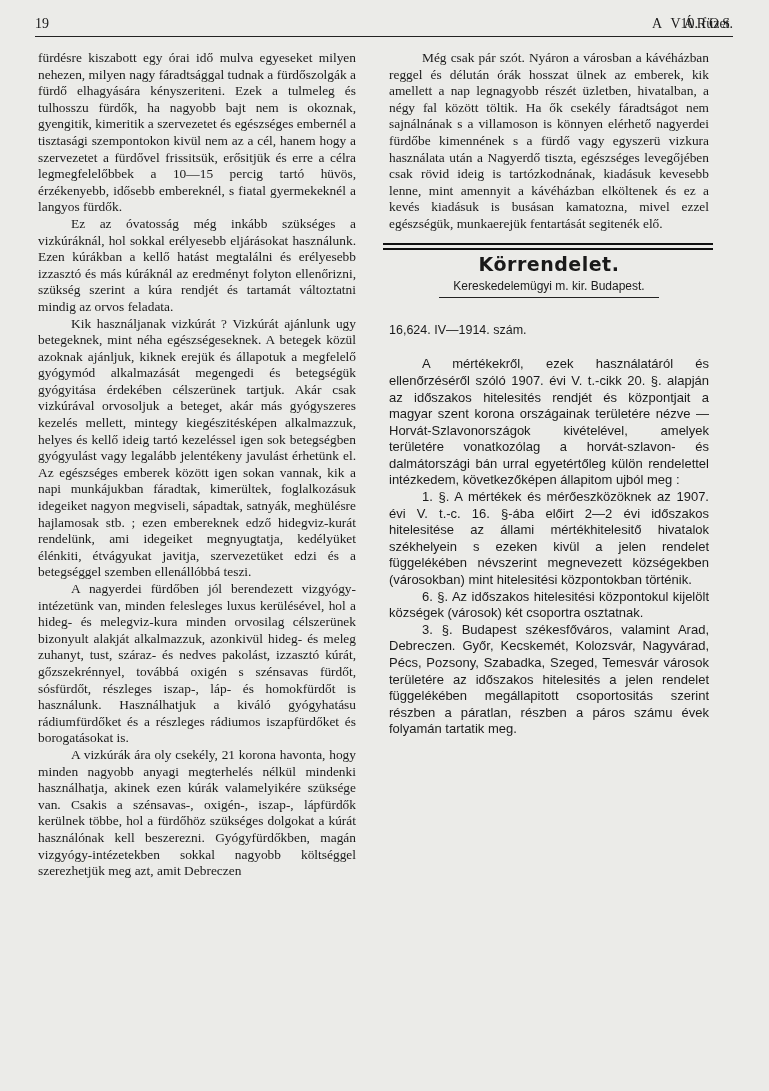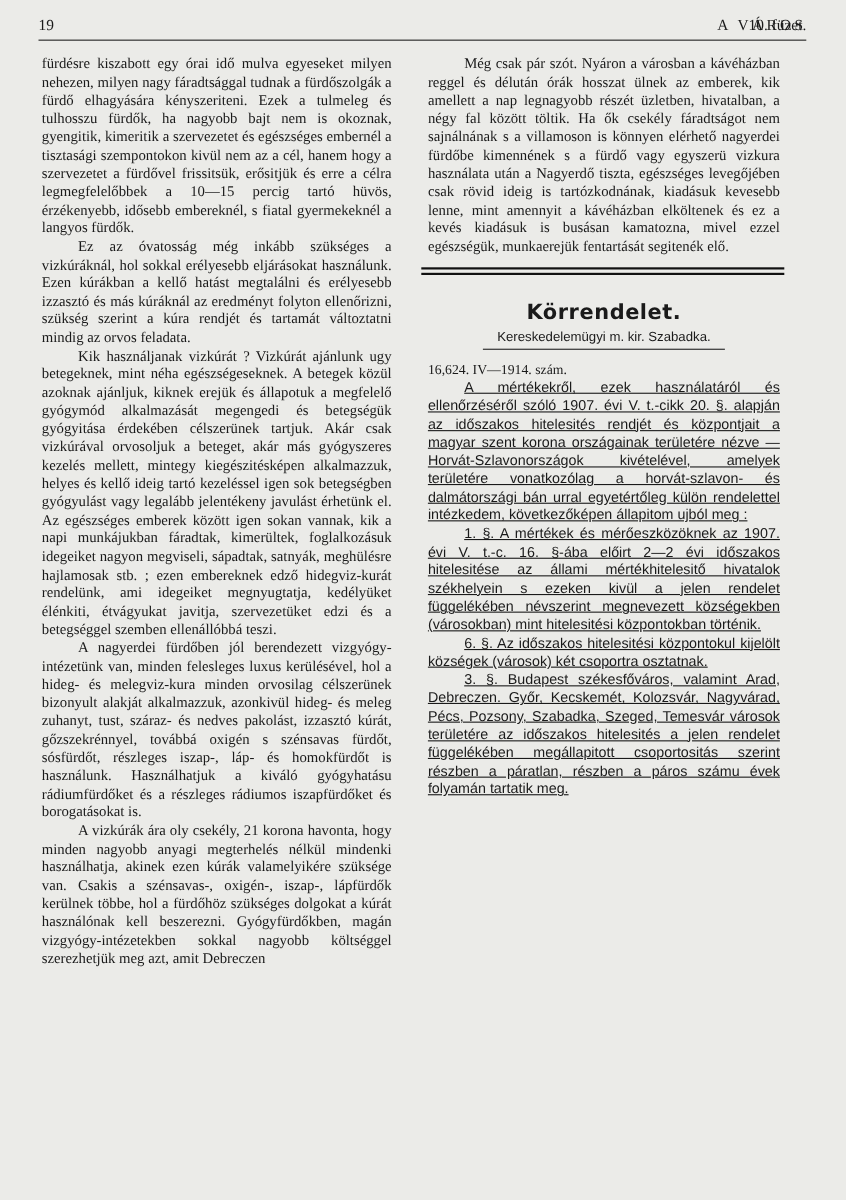--- a/index.html
+++ b/index.html
@@ -26,35 +26,35 @@
     font-family: "Liberation Serif", serif;
   }
   .col-left { left: 38px; width: 318px; }
   .col-right { left: 389px; width: 320px; }
   .col p { margin: 0; text-indent: 0; }
   .col p.ind { text-indent: 33px; }
   .double-rule { margin: 10px 0 0 -6px; width: 330px; }
   .double-rule div { height: 2px; background: #111; }
   .double-rule div + div { margin-top: 3px; }
   .dec-title {
-    margin-top: 26px; text-align: center;
+    margin-top: 6px; text-align: center;
     font-family: "DejaVu Sans", sans-serif; font-weight: bold;
     font-size: 19px; letter-spacing: 0.5px;
   }
   .dec-sub {
     margin: 6px auto 0; width: 220px; text-align: center;
     font-size: 12px; border-bottom: 1px solid #222; padding-bottom: 2px;
     font-family: "Liberation Sans", sans-serif;
   }
-  .dec-num { margin-top: 10px; font-size: 12.5px; font-family: Liberation Serif, serif; }
+  .dec-num { margin-top: 24px; font-size: 12.5px; font-family: Liberation Sans, sans-serif; }
   .dec-heading {
     margin-top: 6px; font-weight: bold; text-align: justify;
     text-align-last: center; font-size: 13.6px; line-height: 16.5px;
   }
-  .dec-body { margin-top: 0; font-family: "Liberation Sans", sans-serif; font-size: 13px; text-decoration: underline; }
+  .dec-body { margin-top: 18px; font-family: "Liberation Sans", sans-serif; font-size: 13px; }
 </style>
 </head>
 <body>
 
 <div class="header">
   <span class="hdr-left">19</span>
   <span class="hdr-center">A VÁROS</span>
   <span class="hdr-right">10. füzet.</span>
 </div>
 
@@ -68,21 +68,21 @@
 
 <div class="col col-right">
   <p class="ind">Még csak pár szót. Nyáron a városban a kávéházban reggel és délután órák hosszat ülnek az emberek, kik amellett a nap legnagyobb részét üzletben, hivatalban, a négy fal között töltik. Ha ők csekély fáradtságot nem sajnálnának s a villamoson is könnyen elérhető nagyerdei fürdőbe kimennének s a fürdő vagy egyszerü vizkura használata után a Nagyerdő tiszta, egészséges levegőjében csak rövid ideig is tartózkodnának, kiadásuk kevesebb lenne, mint amennyit a kávéházban elköltenek és ez a kevés kiadásuk is busásan kamatozna, mivel ezzel egészségük, munkaerejük fentartását segitenék elő.</p>
 
   <div class="double-rule">
       <div></div>
       <div></div>
     </div>
 
   <div class="dec-title">Körrendelet.</div>
-  <div class="dec-sub">Kereskedelemügyi m. kir. Szabadka.</div>
+  <div class="dec-sub">Kereskedelemügyi m. kir. Budapest.</div>
   <div class="dec-num">16,624. IV—1914. szám.</div>
 
   <div class="dec-body">
     <p class="ind">A mértékekről, ezek használatáról és ellenőrzéséről szóló 1907. évi V. t.-cikk 20. §. alapján az időszakos hitelesités rendjét és központjait a magyar szent korona országainak területére nézve — Horvát-Szlavonországok kivételével, amelyek területére vonatkozólag a horvát-szlavon- és dalmátországi bán urral egyetértőleg külön rendelettel intézkedem, következőképen állapitom ujból meg :</p>
     <p class="ind">1. §. A mértékek és mérőeszközöknek az 1907. évi V. t.-c. 16. §-ába előirt 2—2 évi időszakos hitelesitése az állami mértékhitelesitő hivatalok székhelyein s ezeken kivül a jelen rendelet függelékében névszerint megnevezett községekben (városokban) mint hitelesitési központokban történik.</p>
     <p class="ind">6. §. Az időszakos hitelesitési központokul kijelölt községek (városok) két csoportra osztatnak.</p>
     <p class="ind">3. §. Budapest székesfőváros, valamint Arad, Debreczen. Győr, Kecskemét, Kolozsvár, Nagyvárad, Pécs, Pozsony, Szabadka, Szeged, Temesvár városok területére az időszakos hitelesités a jelen rendelet függelékében megállapitott csoportositás szerint részben a páratlan, részben a páros számu évek folyamán tartatik meg.</p>
   </div>
 </div>
 

